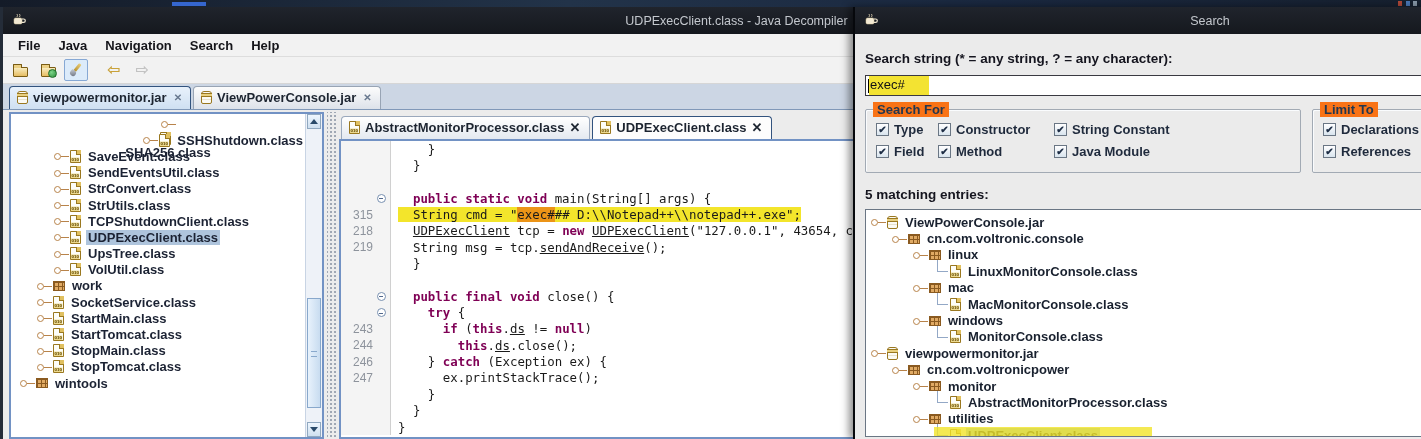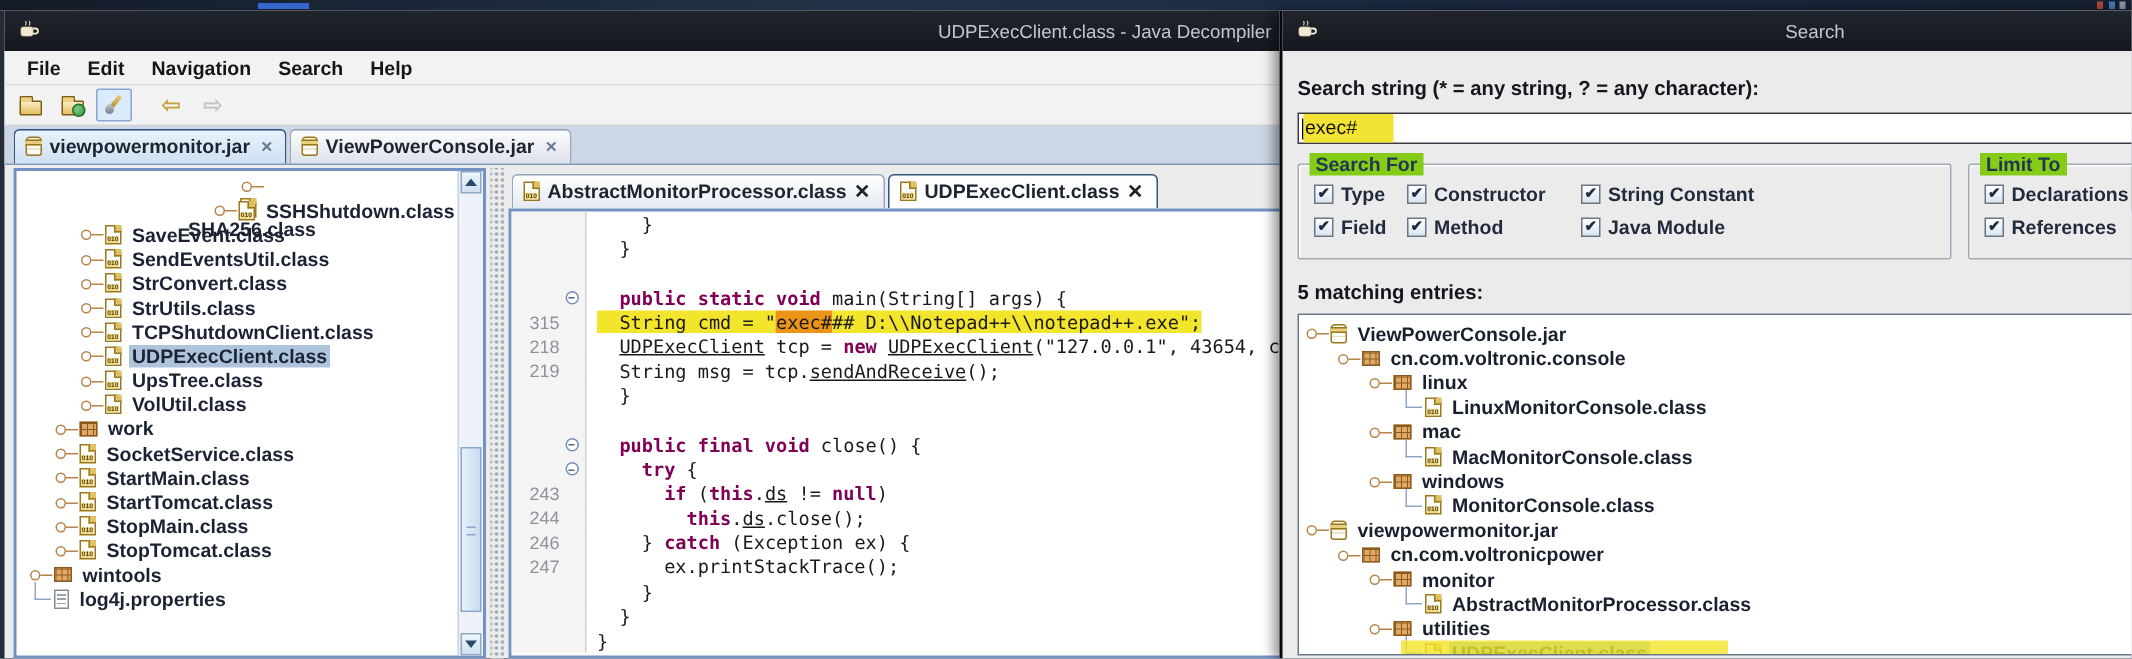--- a/index.html
+++ b/index.html
@@ -135,21 +135,21 @@
   .sw-body{padding:0 0 0 10px;}
   .search-label{margin-top:17px;font-size:13.5px;font-weight:bold;color:#15151f;}
   #search-input{margin-top:9px;width:696px;height:21px;background:#ffffff;border:1px solid #3a3a42;
     display:flex;align-items:center;font-size:13px;color:#101014;position:relative;}
   .caret{width:1px;height:14px;background:#000;margin-left:2px;}
   .query-marker{background:#f3e332;padding:2px 24px 3px 1px;line-height:14px;}
 
   .gb-row{display:flex;margin-top:13px;}
   .groupbox{position:relative;border:1px solid #a2aab4;box-shadow:inset 1px 1px 0 #fafcfe;
     border-radius:2px;padding:12px 8px 8px 10px;}
-  .gb-title{position:absolute;top:-8px;left:7px;background:#84cc16;padding:0 4px;
+  .gb-title{position:absolute;top:-8px;left:7px;background:#f97316;padding:0 4px;
     font-weight:bold;color:#233750;font-size:13px;}
   #gb-searchfor{width:436px;height:64px;}
   #gb-limitto{width:250px;height:64px;margin-left:11px;}
   .sf-grid{display:grid;grid-template-columns:62px 116px auto;row-gap:7px;}
   .lt-grid{display:grid;row-gap:7px;}
   .cb-item{display:flex;align-items:center;gap:5px;}
   .cb{width:13px;height:13px;border:1px solid #6a7684;background:linear-gradient(#ffffff,#d9e4ee);
     display:flex;align-items:center;justify-content:center;flex:none;
     font-size:10px;line-height:10px;color:#1c2c44;font-weight:bold;}
   .cb-label{font-size:13px;font-weight:bold;color:#1f2a3c;white-space:nowrap;}
@@ -183,21 +183,21 @@
       <svg width="15" height="15" viewBox="0 0 15 15">
         <rect x="3" y="6" width="8" height="6" rx="1.5" fill="#f2e9d4" stroke="#d9c89e" stroke-width="0.5"></rect>
         <path d="M11 7 h1.6 a1.6 1.6 0 0 1 0 3.4 H11" fill="none" stroke="#f2e9d4" stroke-width="1.2"></path>
         <path d="M6 2 q1 1.5 0 3 M8.5 2 q1 1.5 0 3" fill="none" stroke="#cfc4a8" stroke-width="0.9"></path>
       </svg>
     </span>
     <span class="wtitle">UDPExecClient.class - Java Decompiler</span>
   </div>
   <div class="menubar" id="jd-menubar">
       <span class="menu-item">File</span>
-      <span class="menu-item">Edit</span>
+      <span class="menu-item">Java</span>
       <span class="menu-item">Navigation</span>
       <span class="menu-item">Search</span>
       <span class="menu-item">Help</span>
     </div>
   <div class="toolbar" id="jd-toolbar">
       <span class="tbtn">
         <span class="ico-folder"></span>
       </span>
       <span class="tbtn">
         <span class="ico-folder green"></span>
@@ -306,25 +306,20 @@
         <div class="trow" style="padding-left: 25px;">
           <span class="handle"></span>
           <span class="ico ico-class"></span>
           <span class="trow-label">StopTomcat.class</span>
         </div>
         <div class="trow" style="padding-left: 8px;">
           <span class="handle"></span>
           <span class="ico ico-pkg"></span>
           <span class="trow-label">wintools</span>
         </div>
-        <div class="trow" style="padding-left: 8px;">
-          <span class="elbow"></span>
-          <span class="ico ico-file"></span>
-          <span class="trow-label">log4j.properties</span>
-        </div>
       </div>
     <div class="vscroll">
       <div class="sbtn up">
           <span class="tri t-up"></span>
         </div>
       <div class="vthumb"></div>
       <div class="sbtn down">
           <span class="tri t-down"></span>
         </div>
     </div>

